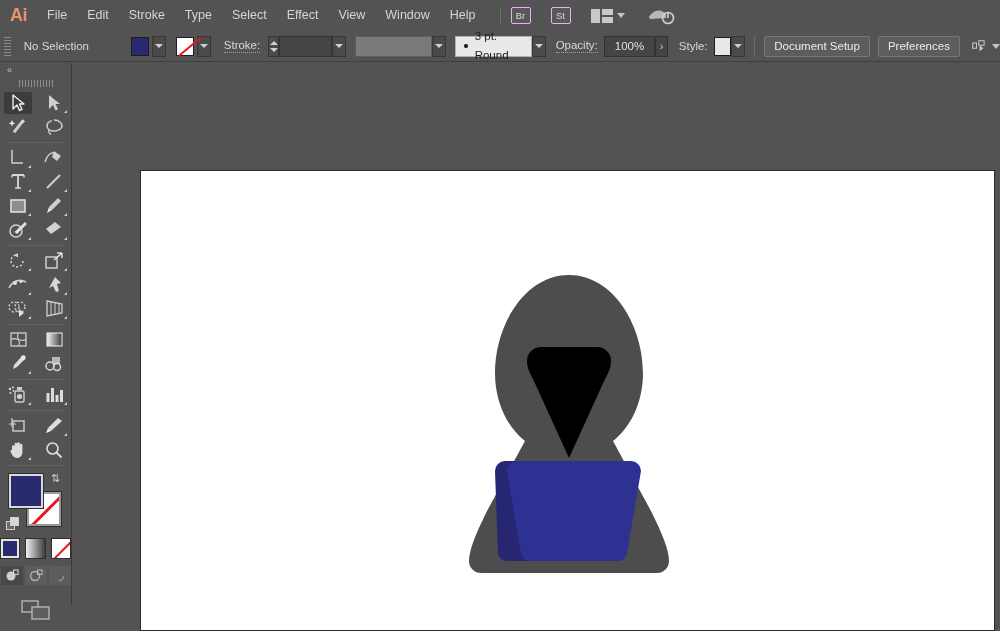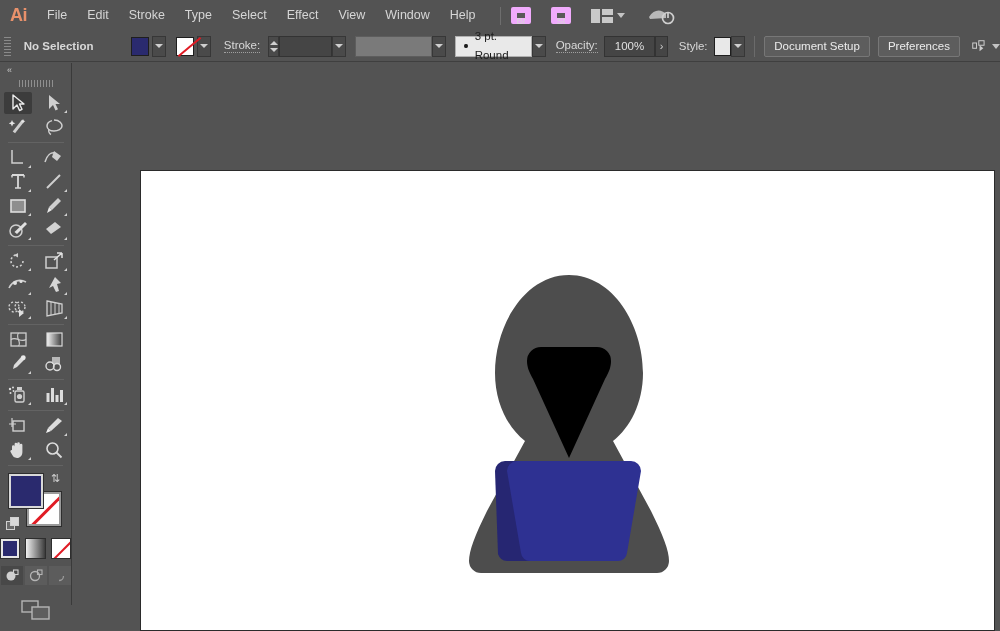--- a/index.html
+++ b/index.html
@@ -24,22 +24,22 @@
     color: #E8916B; font-size: 18px; font-weight: bold; letter-spacing: -0.5px;
   }
   .menu-item {
     padding: 0 10px; height: 31px; line-height: 31px;
     color: #D6D6D6; font-size: 12.5px; white-space: nowrap;
   }
   .menu-sep {
     width: 1px; height: 18px; background: #6e6e6e; margin: 0 10px 0 14px;
   }
   .app-badge {
-    width: 20px; height: 17px; border: 6px solid #f0abfc; border-radius: 2px;
-    color: #d8d8d8; font-size: 9.5px; text-align: left; line-height: 15px;
+    width: 20px; height: 17px; border: 1px solid #f0abfc; border-radius: 2px;
+    color: #d8d8d8; font-size: 9.5px; text-align: center; line-height: 15px;
     margin-right: 20px; background: #585858;
   }
   .arrange-ico { width: 22px; height: 14px; position: relative; margin-right: 4px; }
   .arrange-ico i {
     position: absolute; background: #c9c9c9; display: block;
   }
   .chev {
     width: 0; height: 0; border-left: 4.5px solid transparent;
     border-right: 4.5px solid transparent; border-top: 5px solid #c4c4c4;
     margin-right: 22px;
@@ -239,21 +239,21 @@
     <svg class="sync-ico" viewBox="0 0 28 20">
       <path d="M2 11 C7 3, 14 3, 19 8 L19 12 L3 13 Z" fill="#b9b9b9"></path>
       <circle cx="21" cy="12" r="5.5" fill="none" stroke="#cfcfcf" stroke-width="1.7"></circle>
       <line x1="21" y1="7" x2="21" y2="12" stroke="#cfcfcf" stroke-width="1.7"></line>
     </svg>
   </div>
 
   <div class="ctrlbar">
     <div class="grip"></div>
 
-    <div class="ctrl-label" style="width:150px;padding-left:8px;font-weight:bold;">No Selection</div>
+    <div class="ctrl-label" style="width:150px;padding-left:8px;">No Selection</div>
 
     <div class="swatch"></div>
     <div class="dd-btn" style="margin-left:3px;">
       <span class="c"></span>
     </div>
 
     <div class="swatch none" style="margin-left:10px;"></div>
     <div class="dd-btn" style="margin-left:3px;">
       <span class="c"></span>
     </div>

